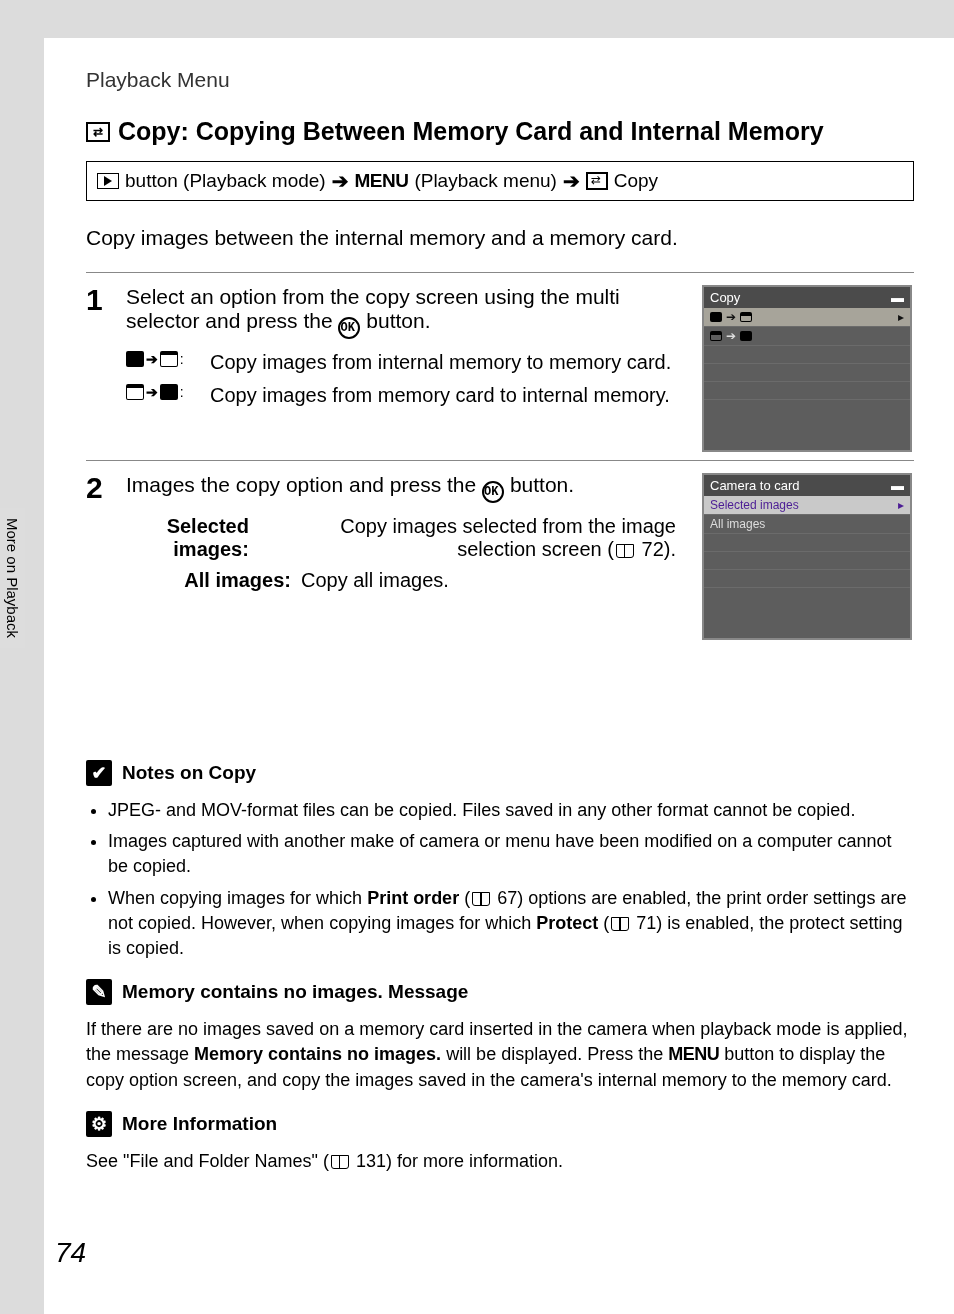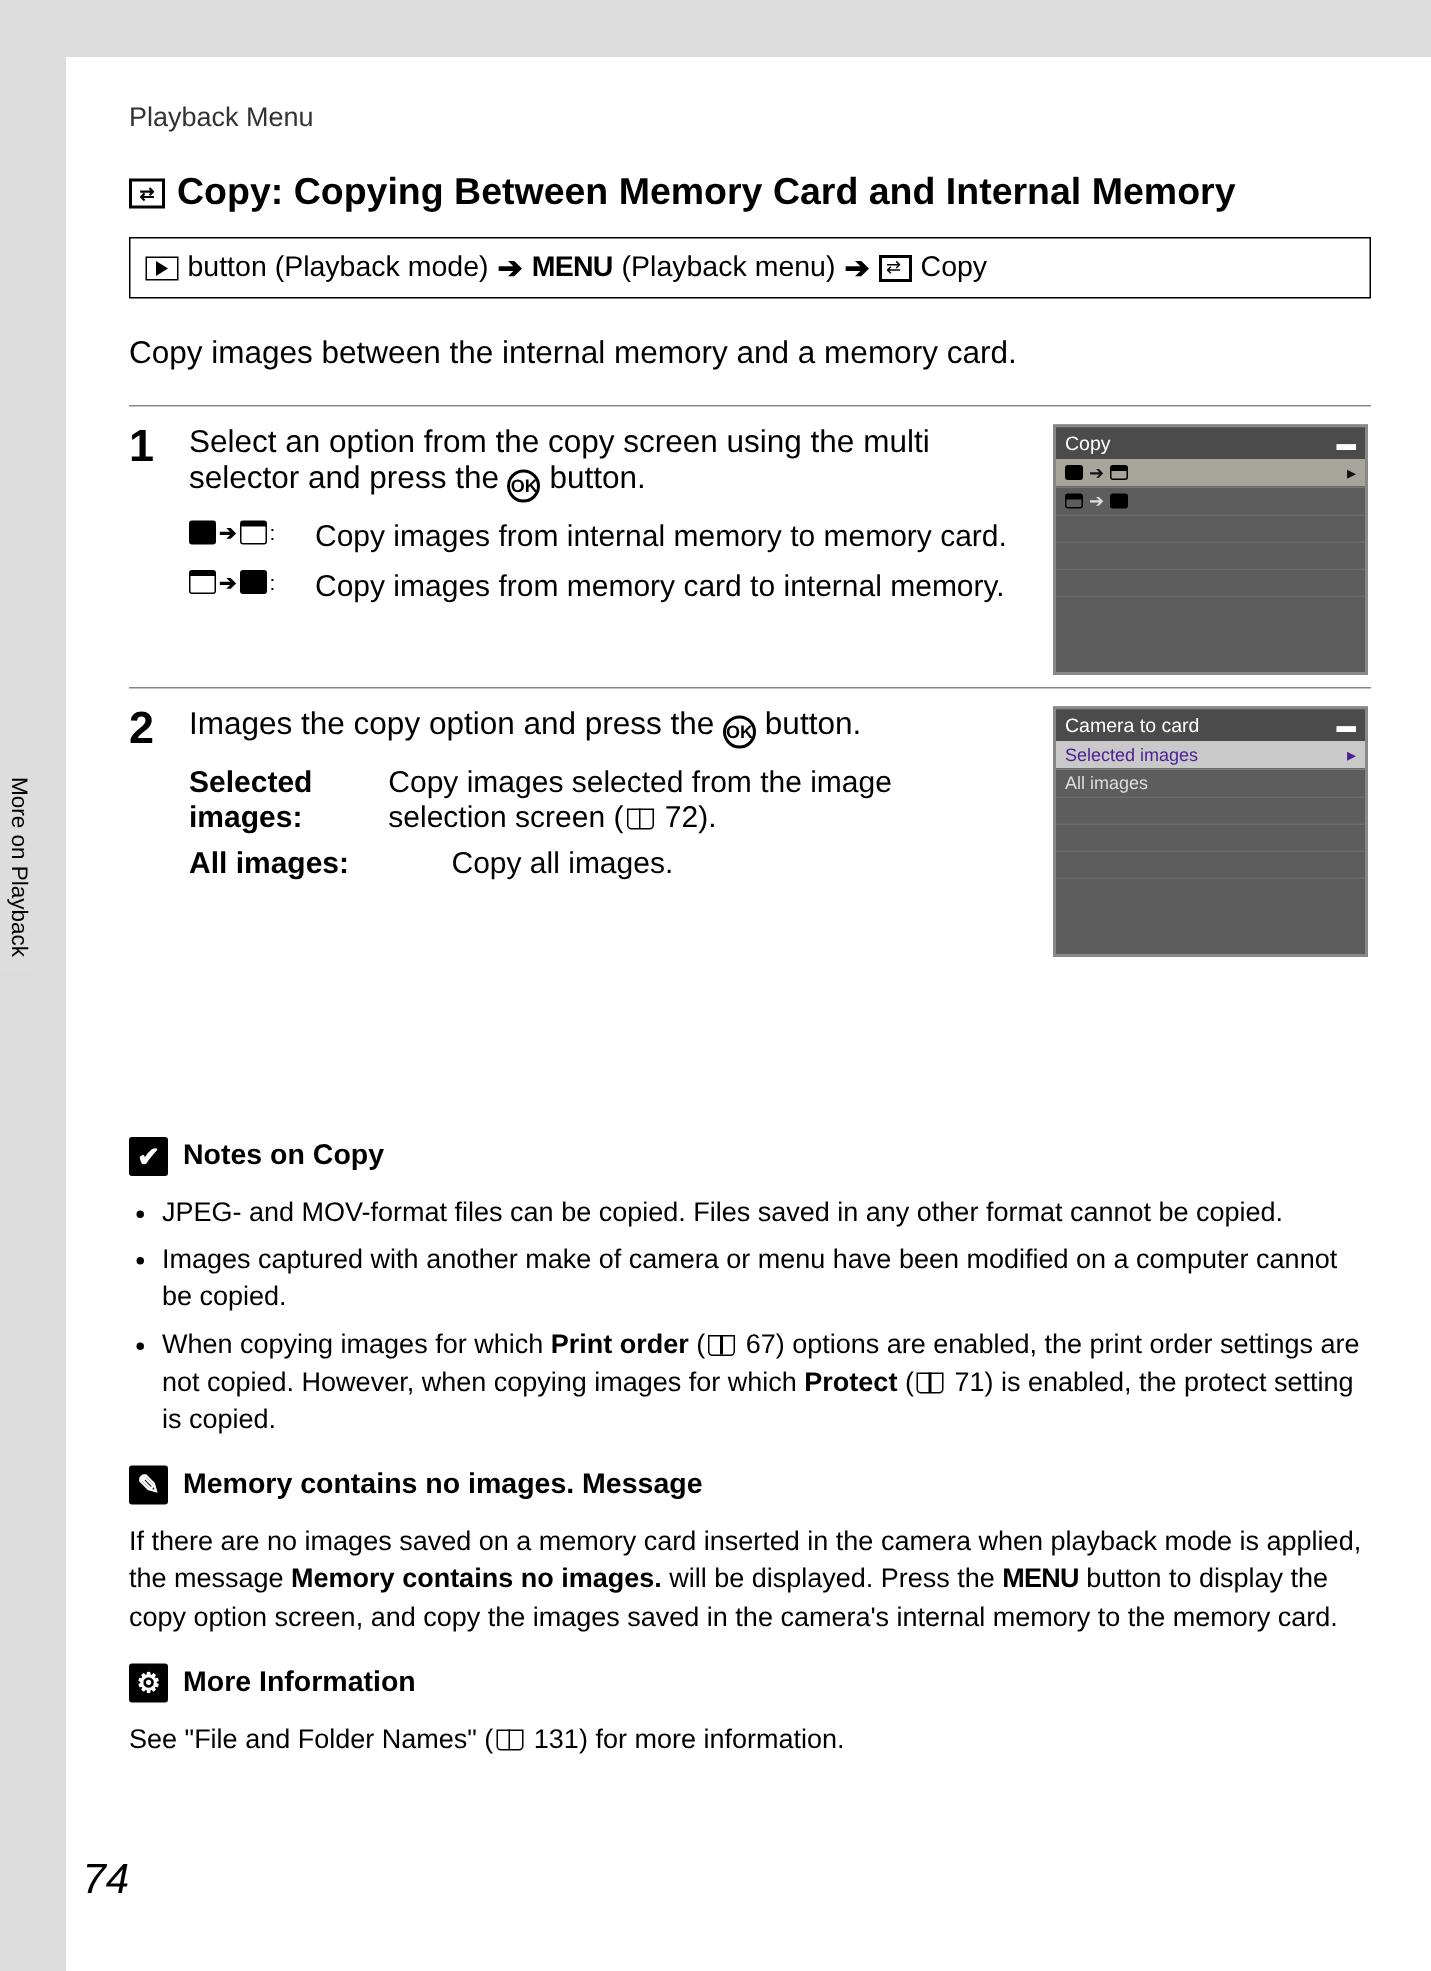--- a/index.html
+++ b/index.html
@@ -15,21 +15,21 @@
   .page {
     position: absolute;
     left: 44px;
     top: 38px;
     right: 0;
     bottom: 0;
     background: #fff;
     padding: 30px 40px 30px 42px;
   }
   .header-title {
-    font-size: 18px;
+    font-size: 21px;
     color: #333;
     margin-bottom: 25px;
   }
   .section-title {
     font-size: 25px;
     font-weight: bold;
     margin-bottom: 15px;
     display: flex;
     align-items: center;
     gap: 8px;
@@ -113,23 +113,24 @@
   .sub-list { margin-top:12px; font-size:20px; }
   .sub-item { display:flex; gap:14px; margin-bottom:10px; }
   .sub-icon-cell { width:70px; display:flex; align-items:flex-start; gap:2px; font-size:14px;}
   .chip-dark{display:inline-block;width:18px;height:16px;background:#000;border-radius:2px;position:relative;}
   .chip-light{display:inline-block;width:18px;height:16px;border:1.5px solid #000;border-top:4px solid #000;border-radius:2px;}
   .mini-arrow{font-weight:bold;}
   .ok-btn{
     display:inline-block;border:2px solid #000;border-radius:50%;
     width:22px;height:22px;font-size:12px;font-weight:bold;line-height:18px;text-align:left;
     vertical-align:-3px;
+    font-family:Liberation Mono, monospace;
   }
   .def-table { font-size:20px; margin-top:12px;}
-  .def-row{display:flex;gap:10px;margin-bottom:8px;}
+  .def-row{display:flex;gap:10px;margin-bottom:8px;text-align:right;}
   .def-term{font-weight:bold;width:165px;}
   .book-ref{display:inline-block;width:18px;height:14px;border:1.5px solid #000;border-radius:0 0 3px 3px;position:relative;vertical-align:-2px;margin:0 2px;}
   .book-ref::after{content:"";position:absolute;left:7px;top:-1px;bottom:0;width:1.5px;background:#000;}
 
   .side-tab {
     position:absolute;
     left:0px;
     top:508px;
     background:#ddd;
     padding:10px 4px;

